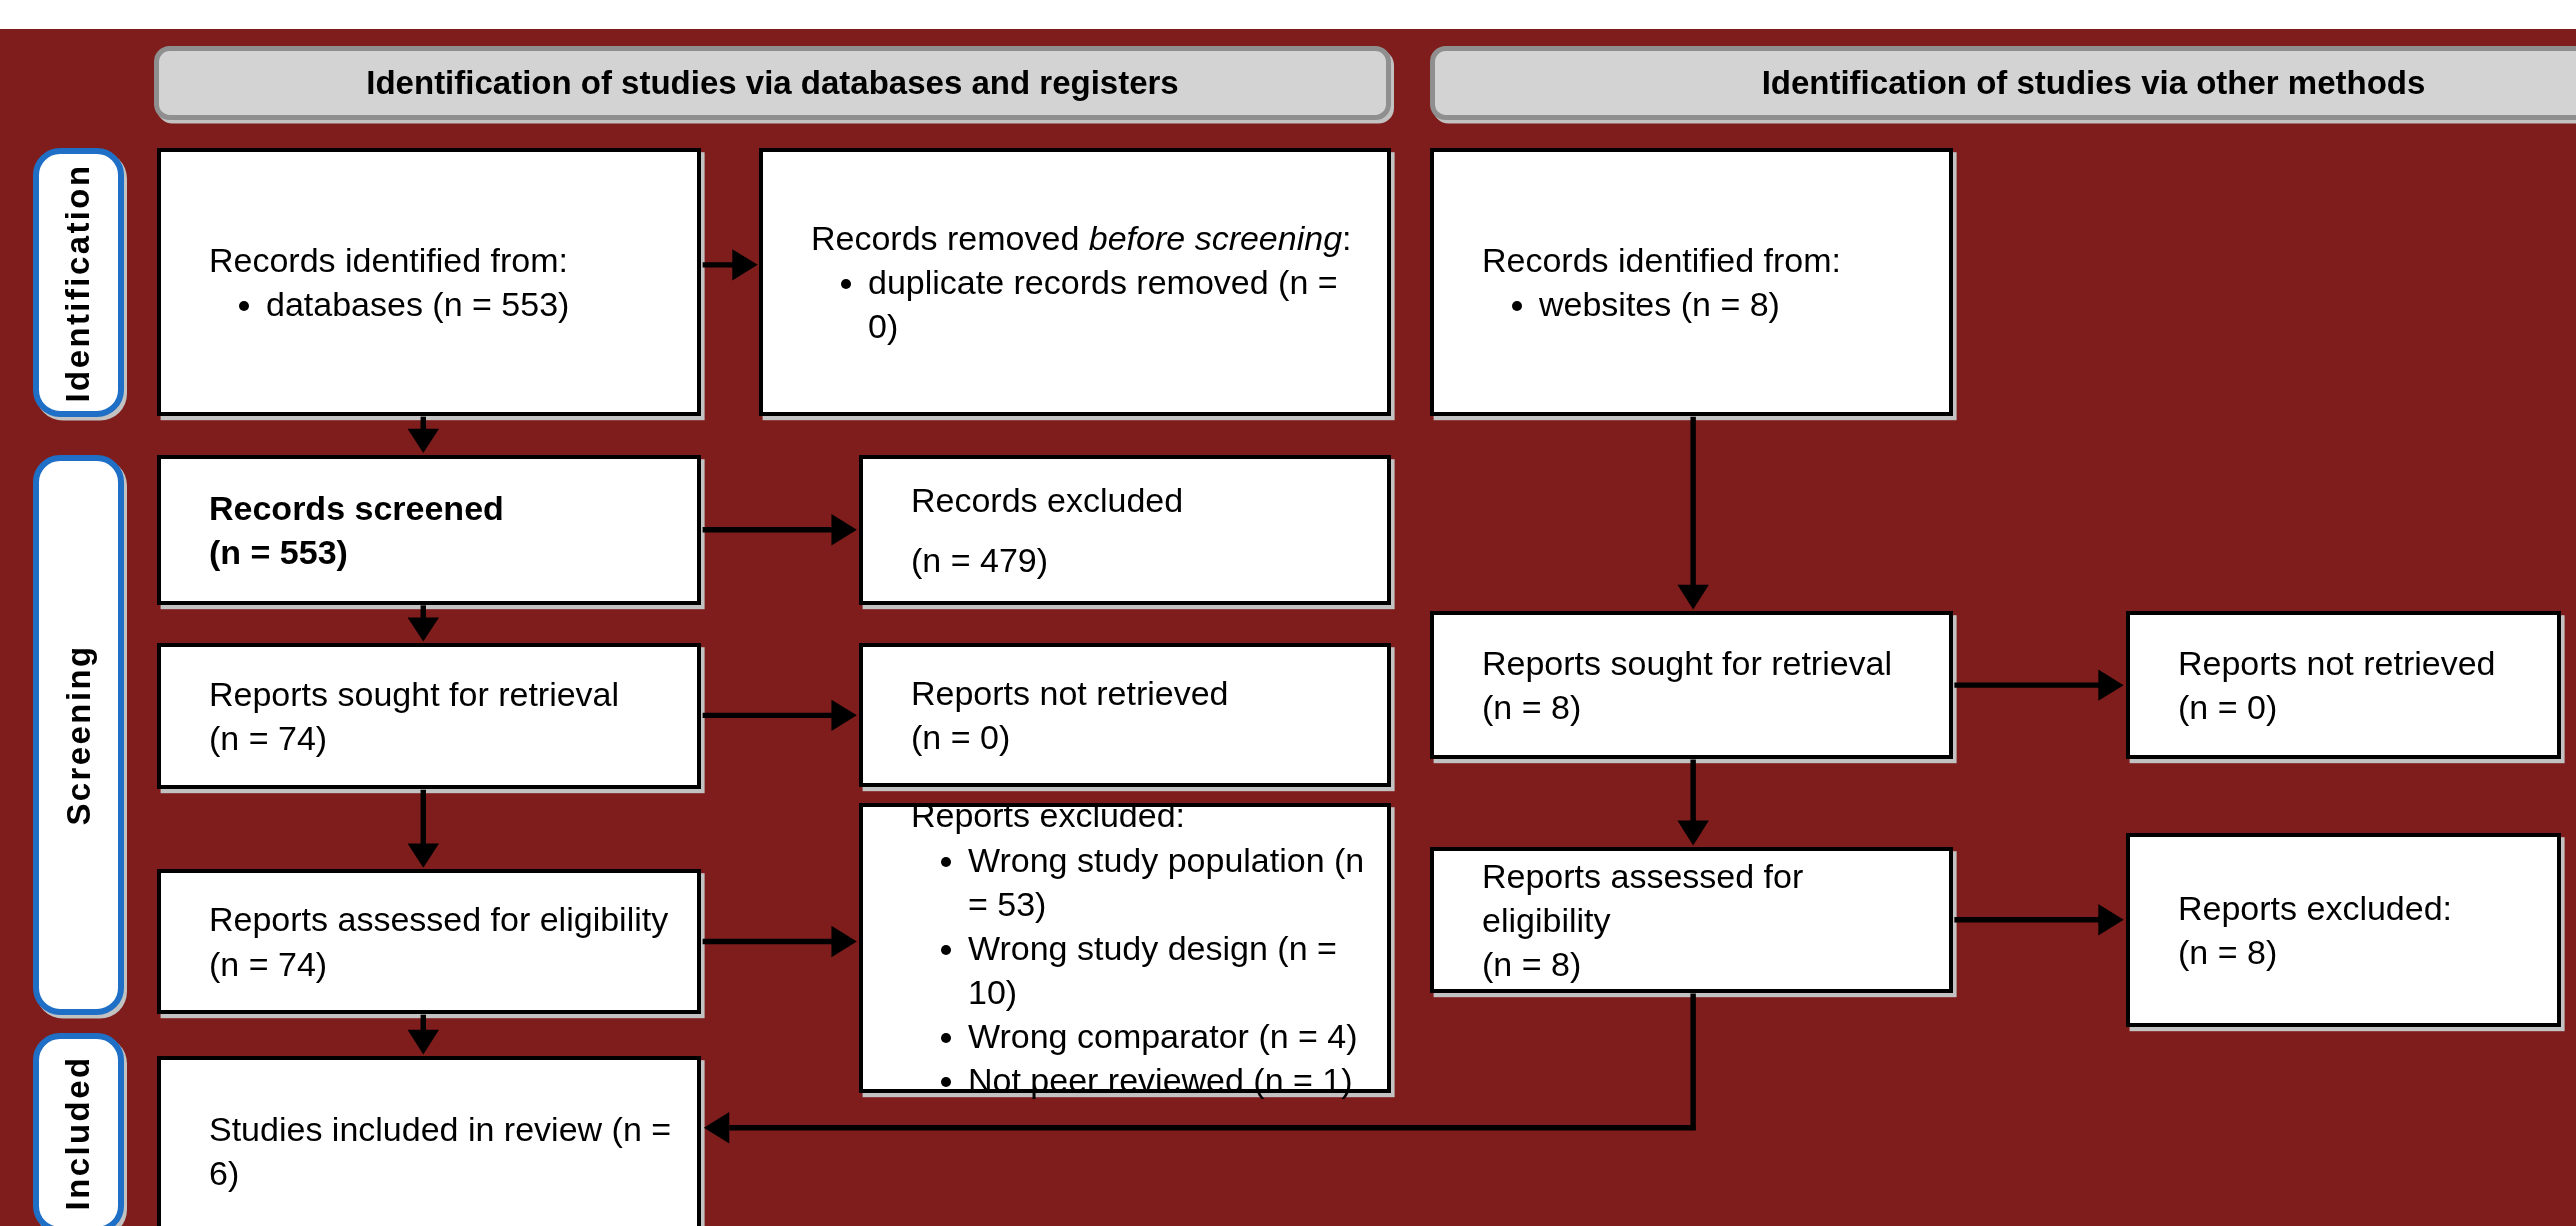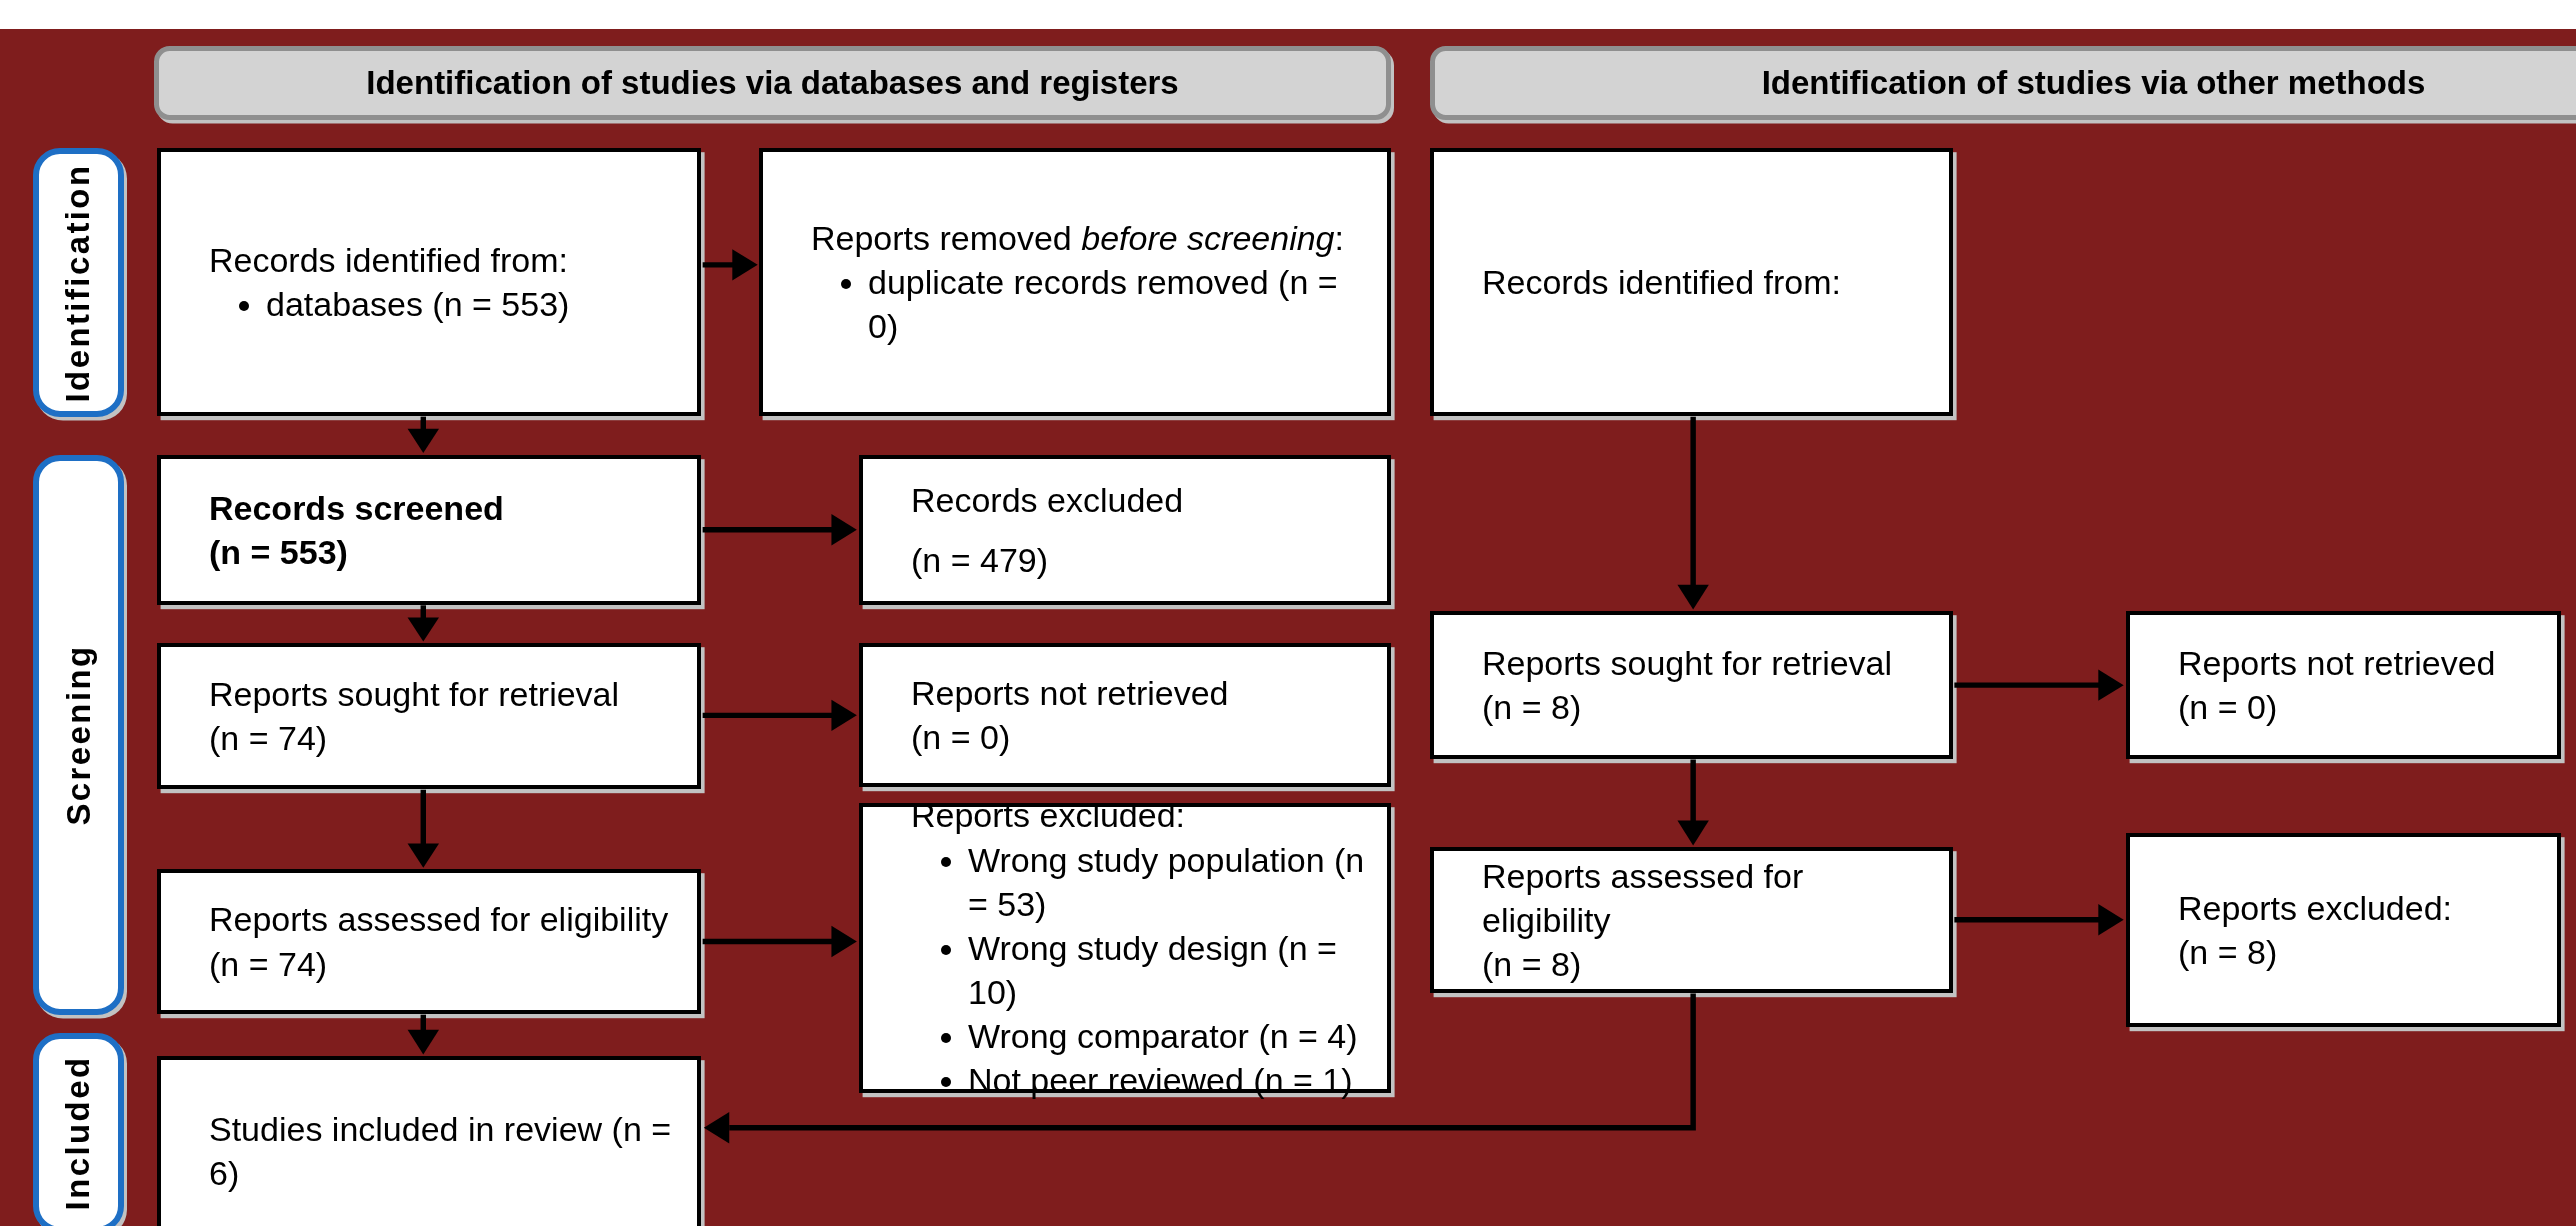--- a/index.html
+++ b/index.html
@@ -98,28 +98,31 @@
   </div>
 
   <div class="box" id="box-records-identified-db">
     <div>Records identified from:</div>
     <ul>
       <li>databases (n = 553)</li>
     </ul>
   </div>
 
   <div class="box" id="box-records-removed">
-    <div><span>Reports removed </span><span class="em">before screening</span><span>:</span></div>
+    <div><span>Records removed </span><span class="em">before screening</span><span>:</span></div>
     <ul>
       <li>duplicate records removed (n = 0)</li>
     </ul>
   </div>
 
   <div class="box" id="box-records-identified-other">
     <div>Records identified from:</div>
+    <ul>
+      <li>websites (n = 8)</li>
+    </ul>
   </div>
 
   <div class="box" id="box-records-screened">
     <div>Records screened</div>
     <div>(n = 553)</div>
   </div>
   <div class="box" id="box-records-excluded">
     <div>Records excluded</div>
     <div>(n = 479)</div>
   </div>

